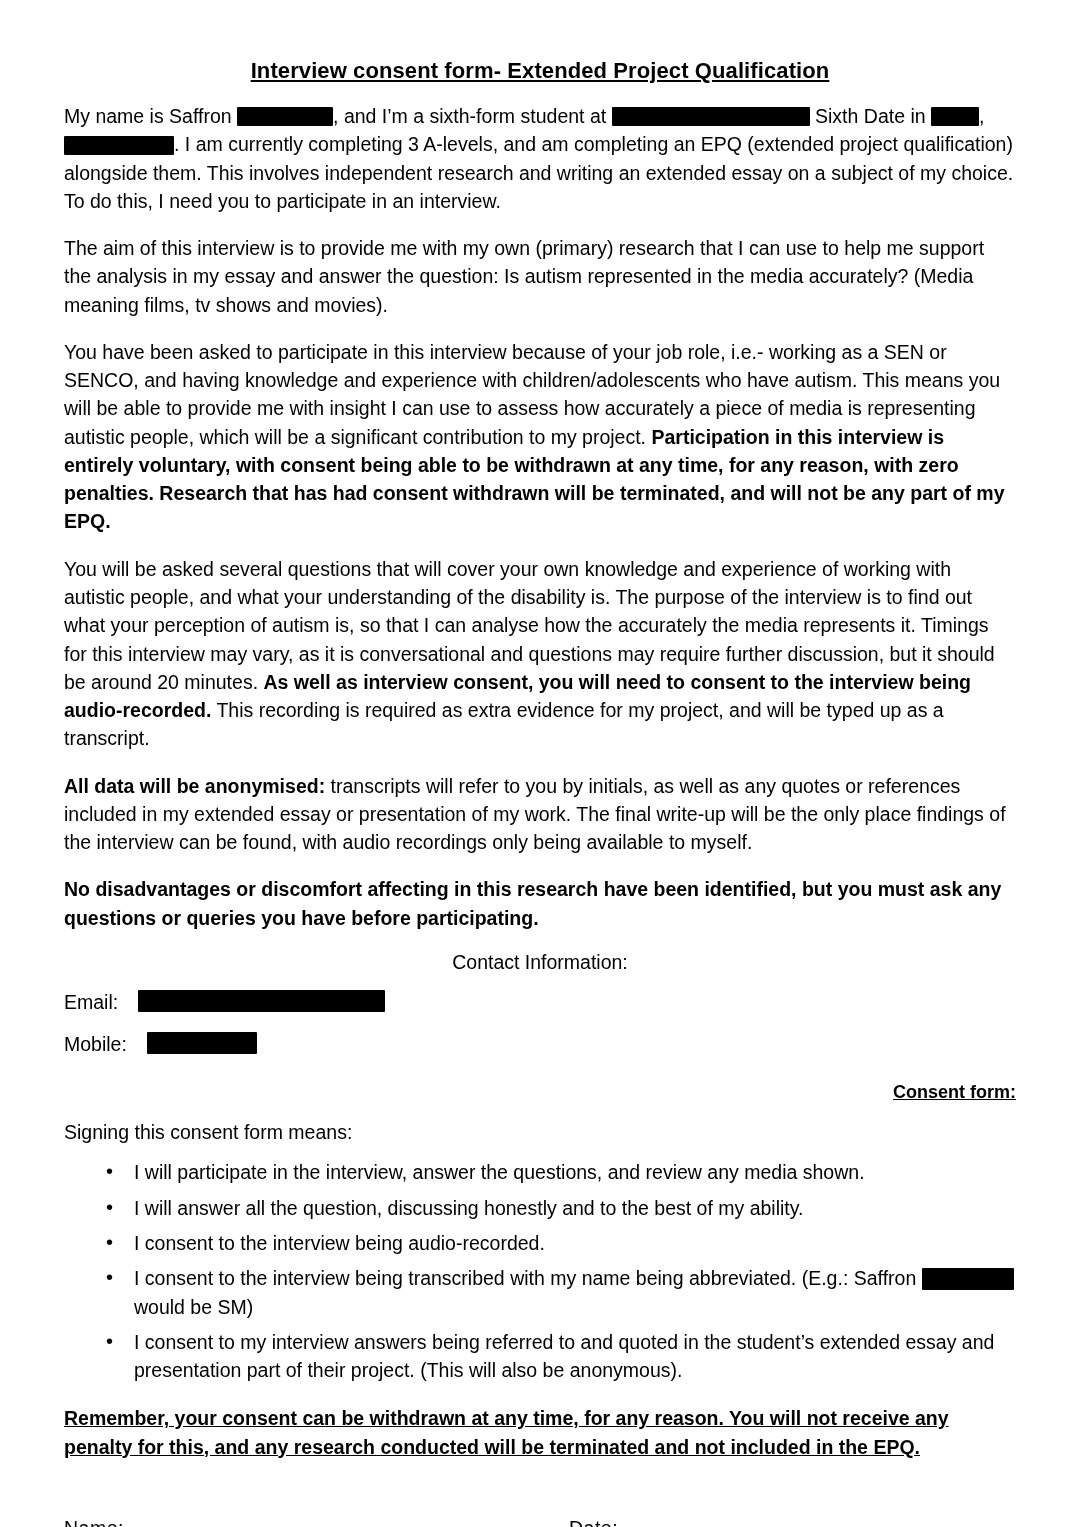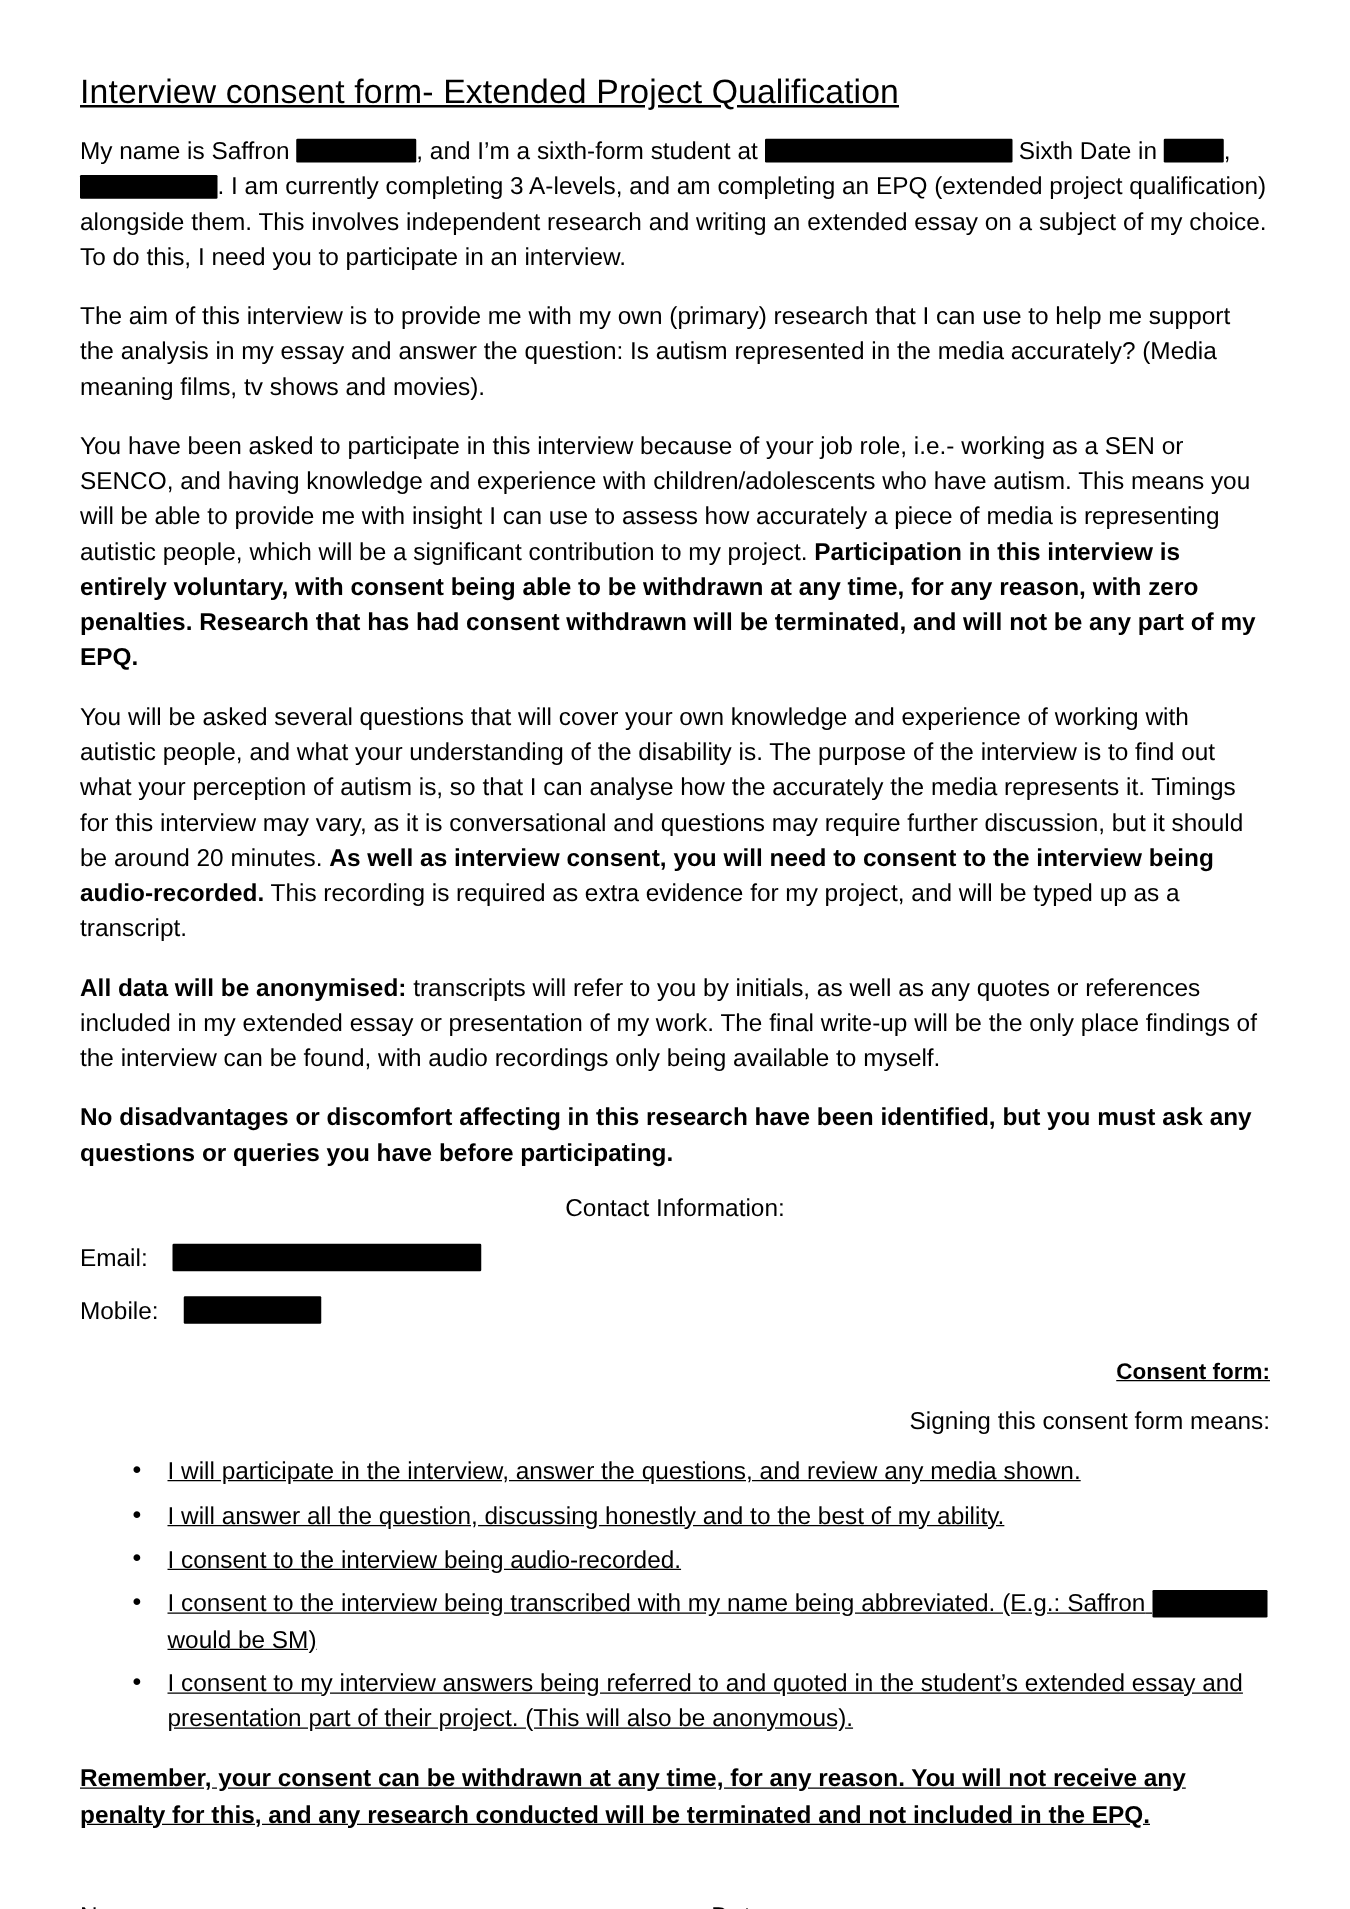--- a/index.html
+++ b/index.html
@@ -14,22 +14,23 @@
     color: #000000;
   }
   .page {
     width: 1080px;
     min-height: 1527px;
     box-sizing: border-box;
     padding: 58px 64px 40px 64px;
     background: #ffffff;
   }
   .doc-title {
-    font-size: 27px;
-    font-weight: normal;
+    text-align: center;
+    font-size: 22px;
+    font-weight: bold;
     text-decoration: underline;
     margin: 0 0 18px 0;
     letter-spacing: 0.1px;
   }
   p.para {
     font-size: 19.5px;
     line-height: 1.45;
     margin: 0 0 19px 0;
     text-align: left;
   }
@@ -67,34 +68,32 @@
   .consent-heading {
     font-size: 18px;
     font-weight: bold;
     text-decoration: underline;
     margin: 24px 0 18px 0;
     text-align: right;
   }
   .lead-in {
     font-size: 19.5px;
     margin: 0 0 14px 0;
-    text-align: right;
   }
   ul.consent-list {
     margin: 0 0 20px 0;
     padding-left: 42px;
     list-style: none;
   }
   ul.consent-list li {
     font-size: 19.5px;
     line-height: 1.45;
     margin-bottom: 7px;
     position: relative;
     padding-left: 28px;
-    text-decoration: underline;
   }
   ul.consent-list li::before {
     content: "\2022";
     position: absolute;
     left: 0;
     top: -1px;
     font-size: 20px;
   }
   .remember {
     font-size: 19.5px;

